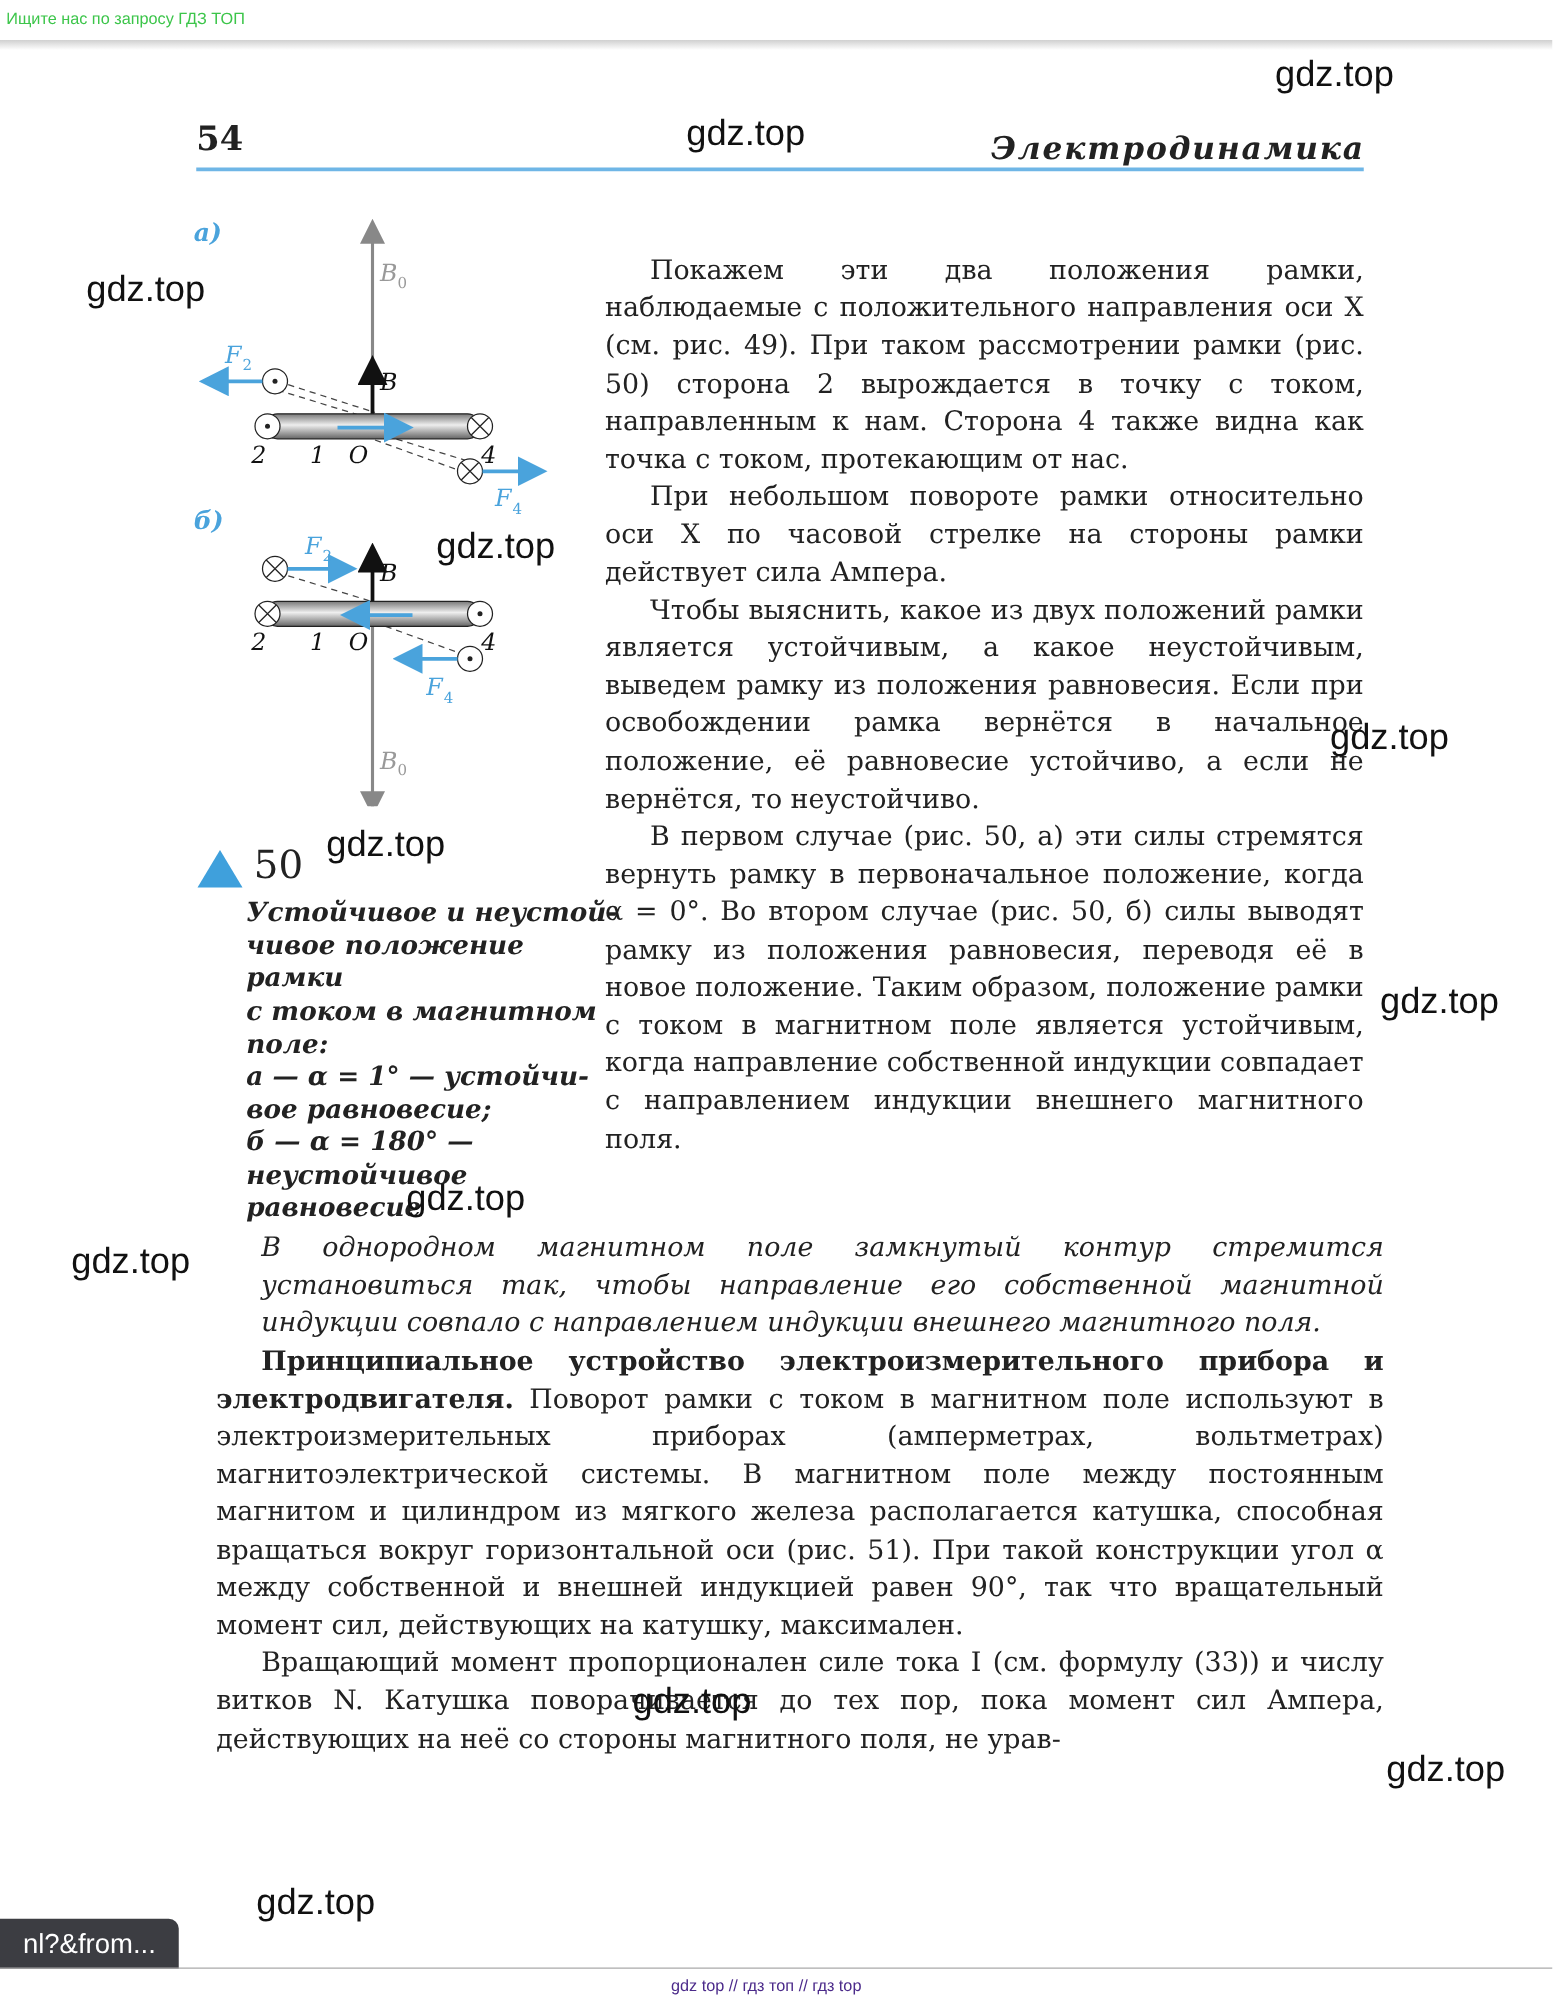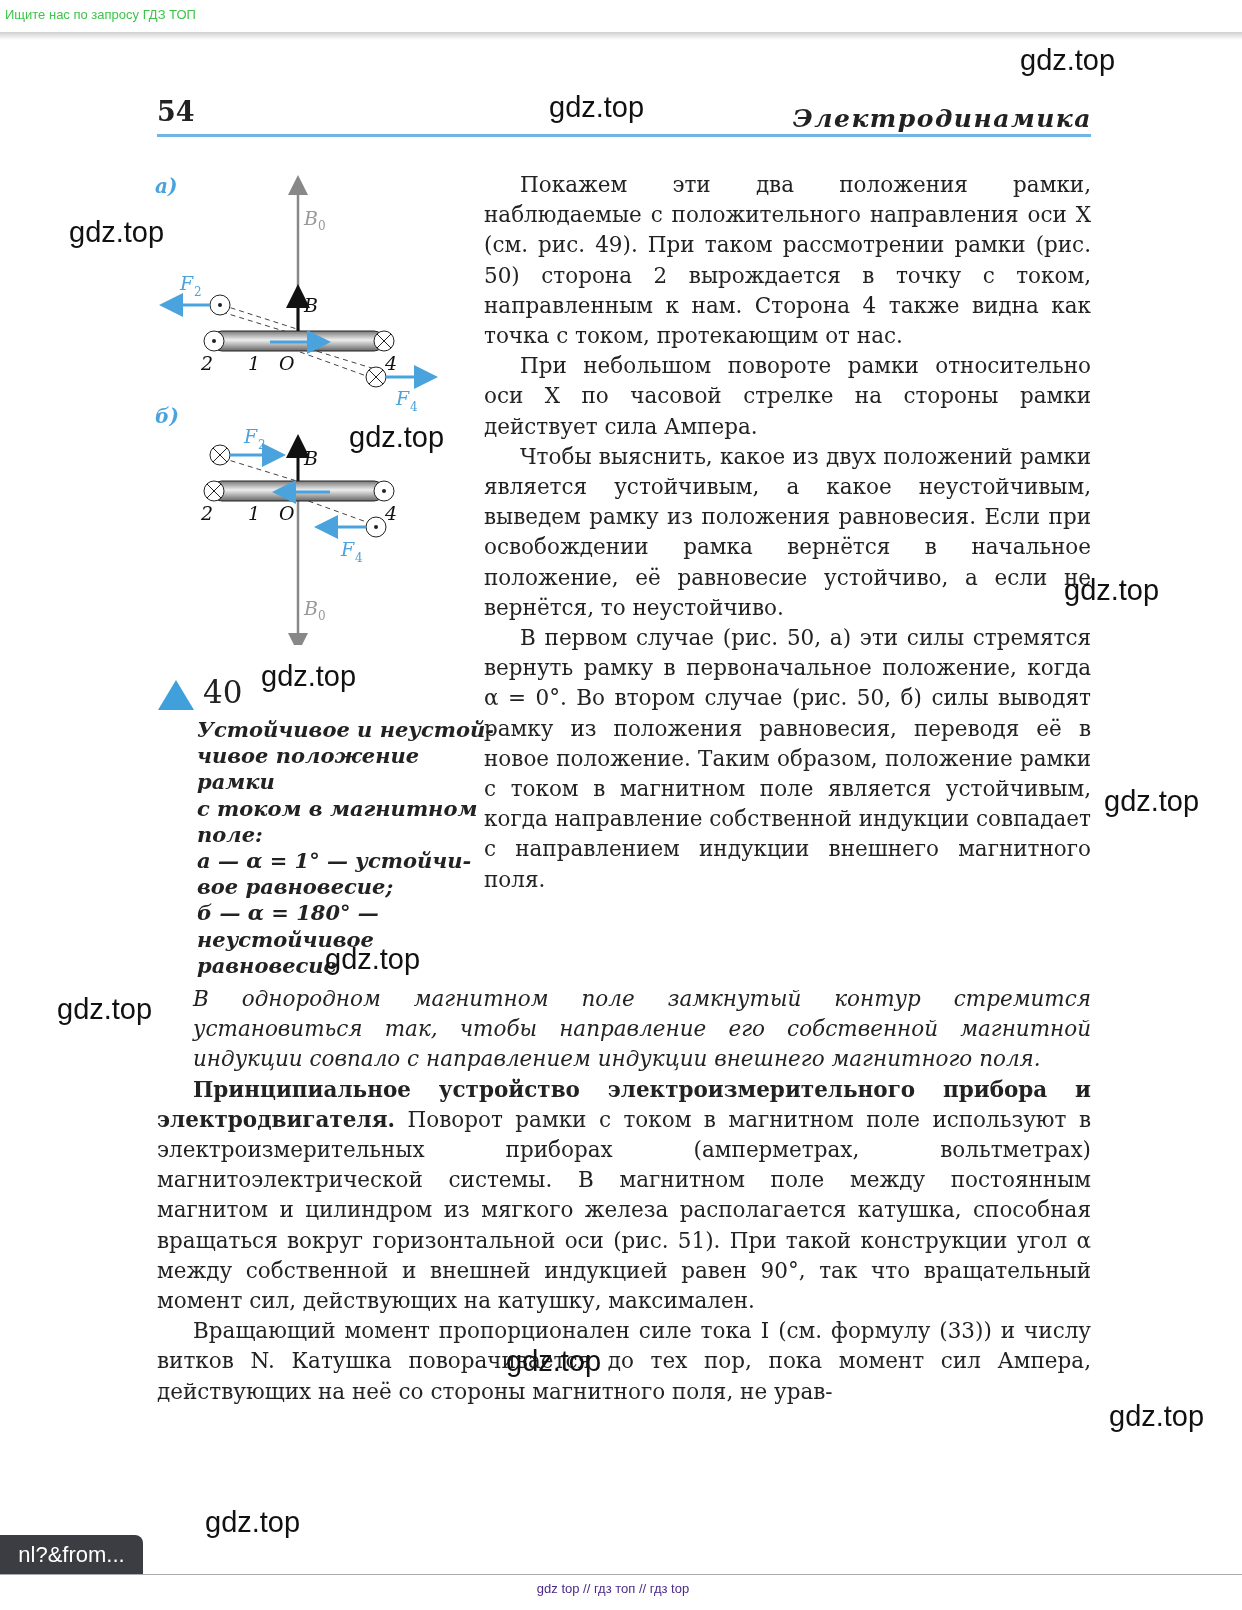--- a/index.html
+++ b/index.html
@@ -4,21 +4,21 @@
 <style>
   html,body{margin:0;padding:0;}
   body{width:1242px;height:1610px;position:relative;background:#fff;overflow:hidden;font-family:"DejaVu Serif",serif;color:#222;}
   .topbar{position:absolute;left:5px;top:0;width:1242px;height:32px;background:#fff;text-align:left;}
   .topbar span{font-family:"Liberation Sans",sans-serif;font-size:13px;color:#3cc54a;line-height:30px;}
   .topshadow{position:absolute;left:0;top:32px;width:1242px;height:8px;background:linear-gradient(#d0d0d0,#fff);}
   .wm{position:absolute;font-family:"Liberation Sans",sans-serif;font-size:29px;color:#111;white-space:nowrap;}
   .hdr-num{position:absolute;left:157px;top:96px;font-size:27px;font-weight:bold;}
   .hdr-title{position:absolute;right:150px;top:104px;font-size:25px;font-weight:bold;font-style:italic;letter-spacing:1.5px;}
   .hdr-line{position:absolute;left:157px;top:134px;width:934px;height:3px;background:#6fb6e6;}
-  .col{position:absolute;left:484px;width:607px;font-size:21.5px;line-height:30.2px;text-align:justify;}
+  .col{position:absolute;left:484px;width:607px;font-size:21.5px;line-height:30.2px;text-align:justify;margin-top:32px;}
   .col p{margin:0;}
   .ind{text-indent:36px;}
   .full{position:absolute;left:157px;width:934px;font-size:21.5px;line-height:30.2px;text-align:justify;}
   .full p{margin:0;}
   .rule{font-style:italic;padding-left:36px;}
   .cap-tri{position:absolute;left:158px;top:680px;width:0;height:0;border-left:18px solid transparent;border-right:18px solid transparent;border-bottom:30px solid #3fa0dc;}
   .cap-num{position:absolute;left:203px;top:674px;font-size:31px;}
   .caption{position:absolute;left:157px;top:717px;width:300px;font-size:21px;line-height:26.2px;font-style:italic;font-weight:bold;margin-left:40px;}
   .caption p{margin:0;}
   .figlab{position:absolute;font-size:20px;font-style:italic;font-weight:bold;color:#4aa3dc;}
@@ -115,41 +115,41 @@
     <text x="341" y="556" font-size="19" font-style="italic" fill="#4aa3dc">F</text>
     <text x="355" y="562" font-size="12" fill="#4aa3dc">4</text>
     <text x="201" y="520" font-size="19" font-style="italic" fill="#111">2</text>
     <text x="248" y="520" font-size="19" font-style="italic" fill="#111">1</text>
     <text x="279" y="520" font-size="19" font-style="italic" fill="#111">O</text>
     <text x="385" y="520" font-size="19" font-style="italic" fill="#111">4</text>
   </g>
 </svg>
 
 <div class="cap-tri"></div>
-<div class="cap-num">40</div>
+<div class="cap-num">50</div>
 <div class="caption">
   <p>Устойчивое и неустой-</p>
   <p>чивое положение рамки</p>
   <p>с током в магнитном</p>
   <p>поле:</p>
   <p>а — α = 1° — устойчи-</p>
   <p>вое равновесие;</p>
   <p>б — α = 180° —</p>
   <p>неустойчивое</p>
   <p>равновесие</p>
 </div>
 
 <div class="col" style="top:170px;">
   <p class="ind">Покажем эти два положения рамки, наблюдаемые с положительного направления оси X (см. рис. 49). При таком рассмотрении рамки (рис. 50) сторона 2 вырождается в точку с током, направленным к нам. Сторона 4 также видна как точка с током, протекающим от нас.</p>
   <p class="ind">При небольшом повороте рамки относительно оси X по часовой стрелке на стороны рамки действует сила Ампера.</p>
   <p class="ind">Чтобы выяснить, какое из двух положений рамки является устойчивым, а какое неустойчивым, выведем рамку из положения равновесия. Если при освобождении рамка вернётся в начальное положение, её равновесие устойчиво, а если не вернётся, то неустойчиво.</p>
   <p class="ind">В первом случае (рис. 50, а) эти силы стремятся вернуть рамку в первоначальное положение, когда α = 0°. Во втором случае (рис. 50, б) силы выводят рамку из положения равновесия, переводя её в новое положение. Таким образом, положение рамки с током в магнитном поле является устойчивым, когда направление собственной индукции совпадает с направлением индукции внешнего магнитного поля.</p>
 </div>
 
-<div class="full" style="top:984px;">
+<div class="full" style="top:984px;margin-left:16px;">
   <p class="rule">В однородном магнитном поле замкнутый контур стремится установиться так, чтобы направление его собственной магнитной индукции совпало с направлением индукции внешнего магнитного поля.</p>
   <p class="ind"><b>Принципиальное устройство электроизмерительного прибора и электродвигателя.</b><span> Поворот рамки с током в магнитном поле используют в электроизмерительных приборах (амперметрах, вольтметрах) магнитоэлектрической системы. В магнитном поле между постоянным магнитом и цилиндром из мягкого железа располагается катушка, способная вращаться вокруг горизонтальной оси (рис. 51). При такой конструкции угол α между собственной и внешней индукцией равен 90°, так что вращательный момент сил, действующих на катушку, максимален.</span></p>
   <p class="ind">Вращающий момент пропорционален силе тока I (см. формулу (33)) и числу витков N. Катушка поворачивается до тех пор, пока момент сил Ампера, действующих на неё со стороны магнитного поля, не урав-</p>
 </div>
 
 <div class="wm" style="left:1020px;top:44px;">gdz.top</div>
 <div class="wm" style="left:549px;top:91px;">gdz.top</div>
 <div class="wm" style="left:69px;top:216px;">gdz.top</div>
 <div class="wm" style="left:349px;top:421px;">gdz.top</div>
 <div class="wm" style="left:1064px;top:574px;">gdz.top</div>

